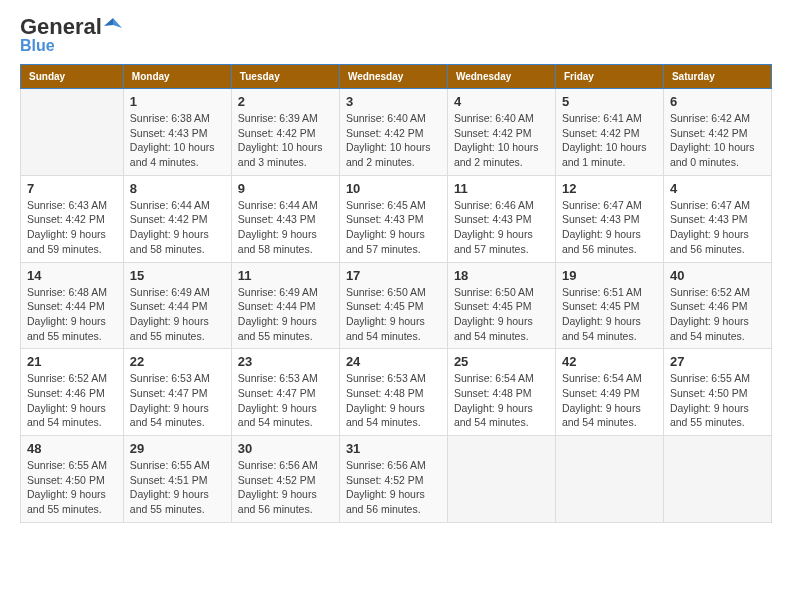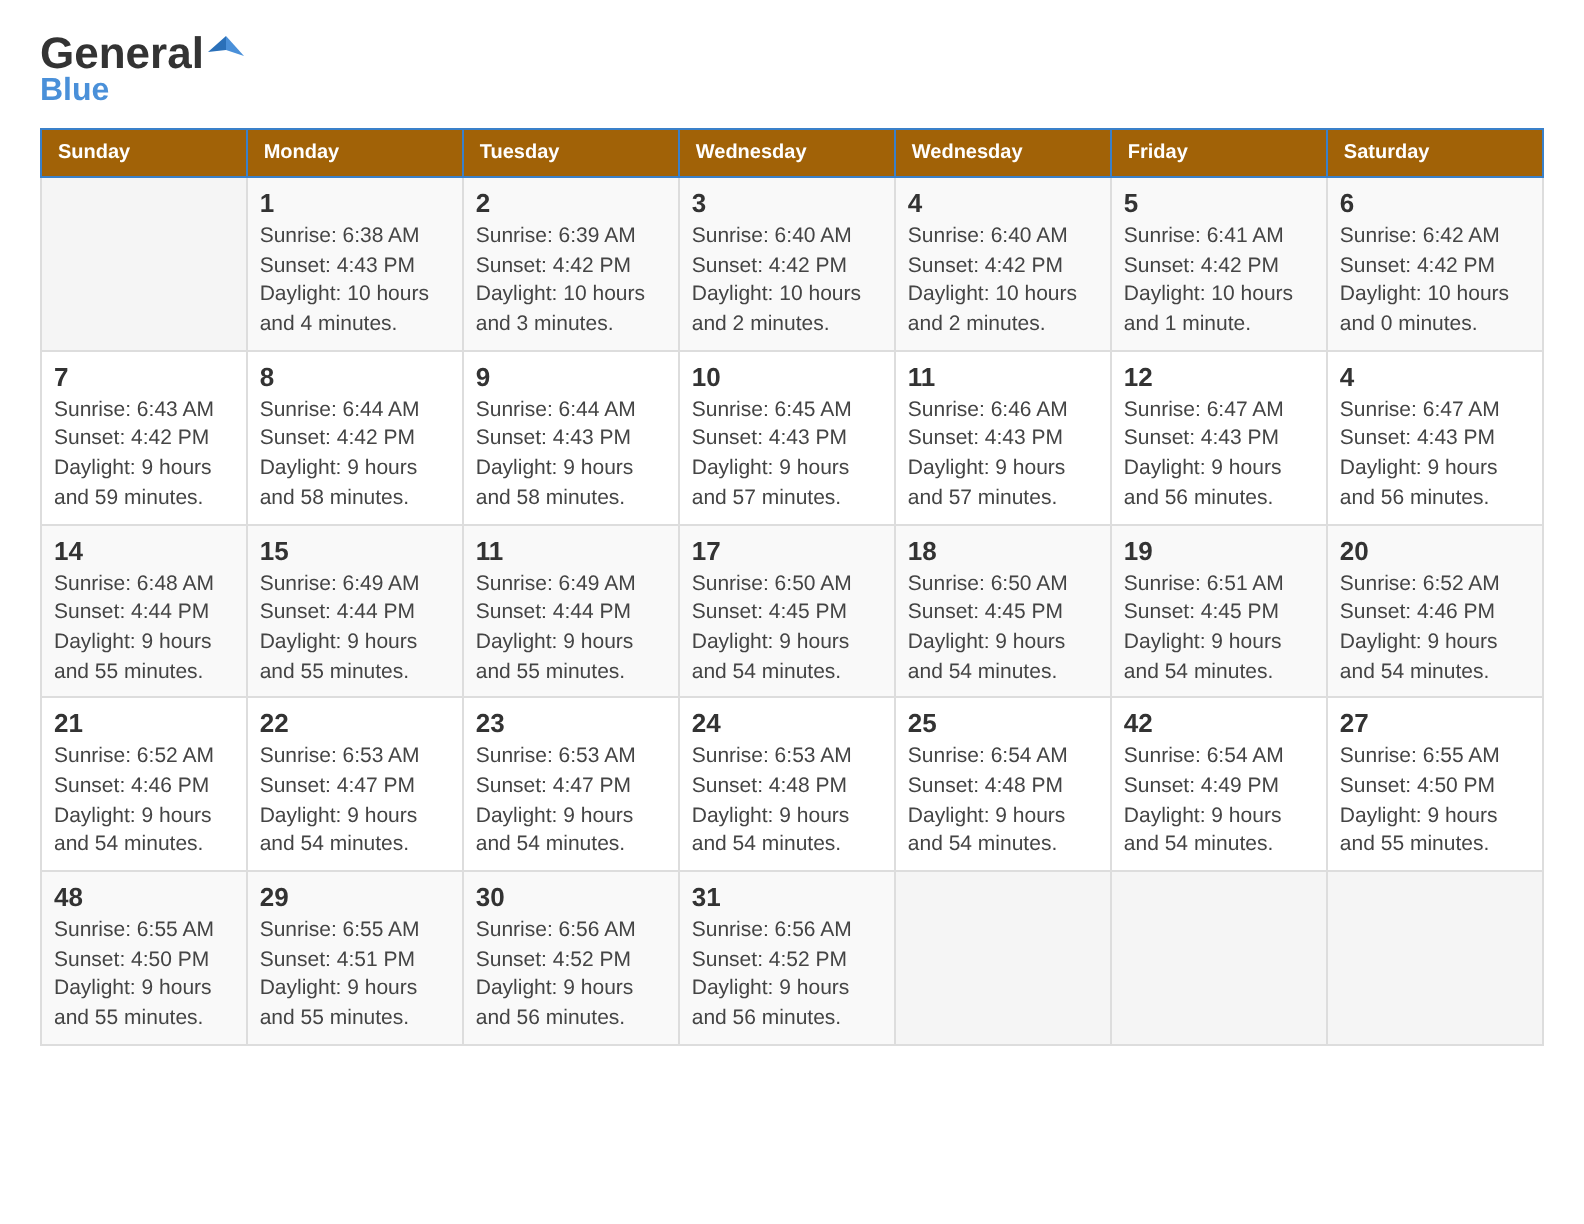--- a/index.html
+++ b/index.html
@@ -196,21 +196,21 @@
         </td>
         <td>
           <span class="day-number">18</span>
           <div class="day-info">Sunrise: 6:50 AM<br>Sunset: 4:45 PM<br>Daylight: 9 hours<br>and 54 minutes.</div>
         </td>
         <td>
           <span class="day-number">19</span>
           <div class="day-info">Sunrise: 6:51 AM<br>Sunset: 4:45 PM<br>Daylight: 9 hours<br>and 54 minutes.</div>
         </td>
         <td>
-          <span class="day-number">20</span>
+          <span class="day-number">40</span>
           <div class="day-info">Sunrise: 6:52 AM<br>Sunset: 4:46 PM<br>Daylight: 9 hours<br>and 54 minutes.</div>
         </td>
       </tr>
       <tr>
         <td>
           <span class="day-number">21</span>
           <div class="day-info">Sunrise: 6:52 AM<br>Sunset: 4:46 PM<br>Daylight: 9 hours<br>and 54 minutes.</div>
         </td>
         <td>
           <span class="day-number">22</span>

